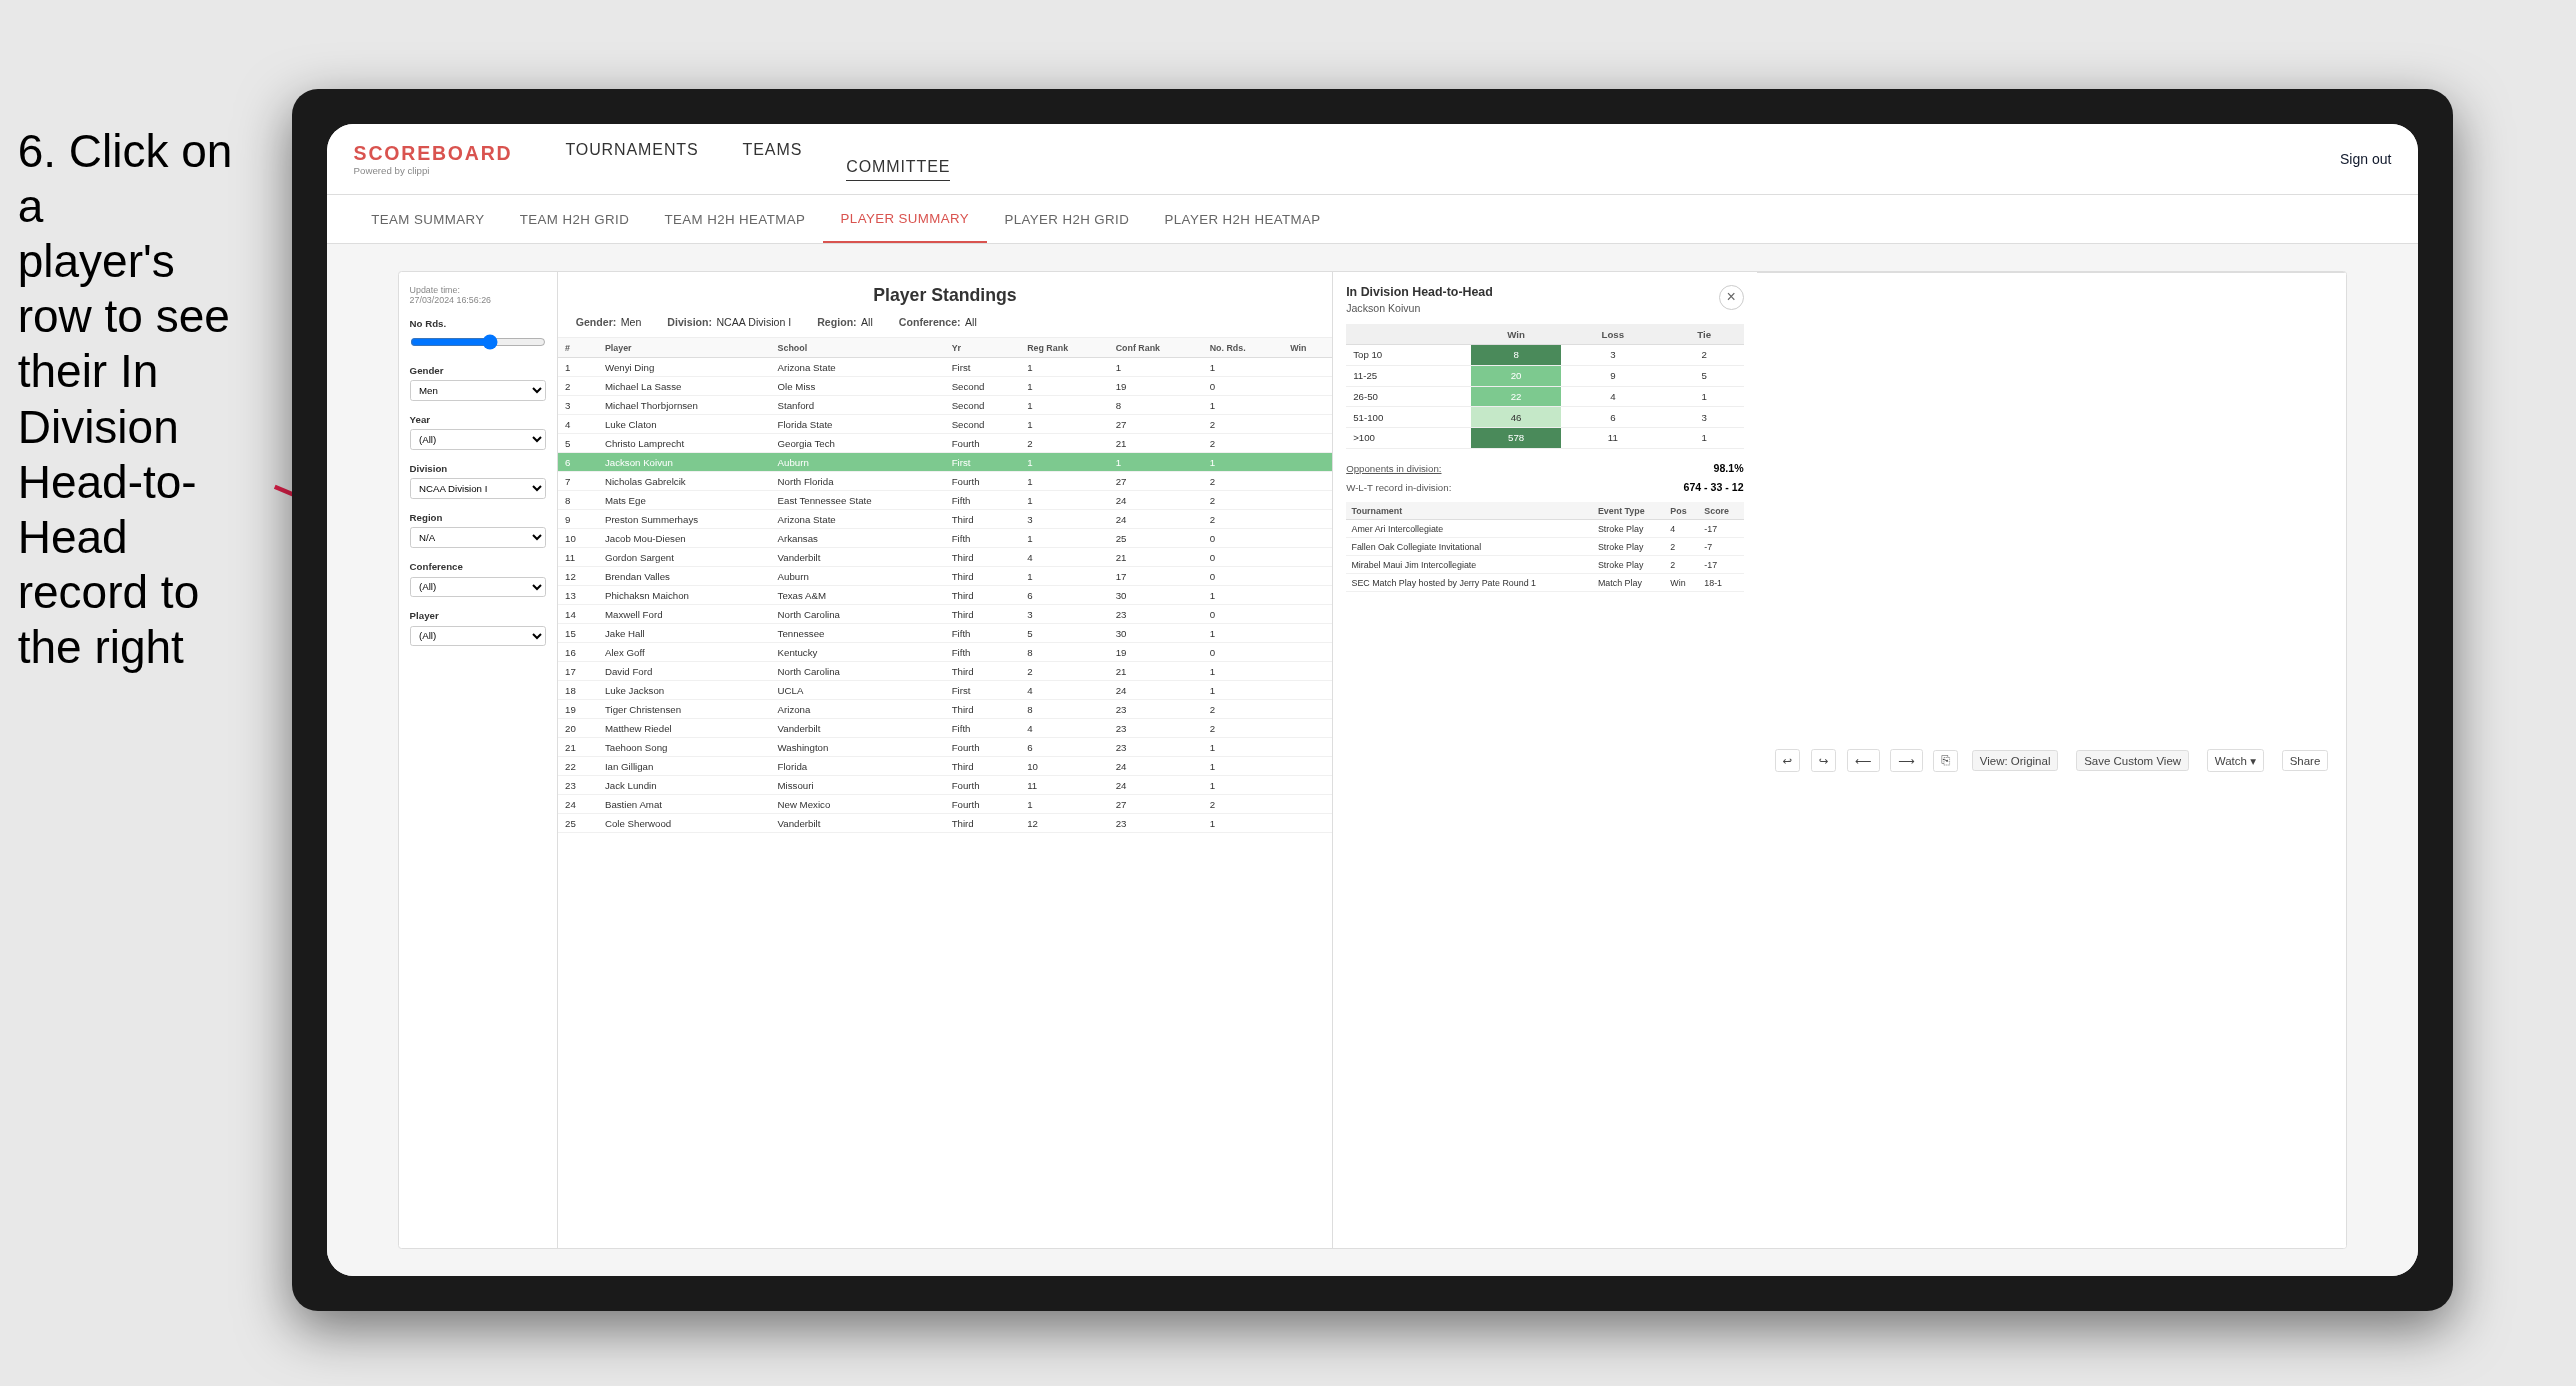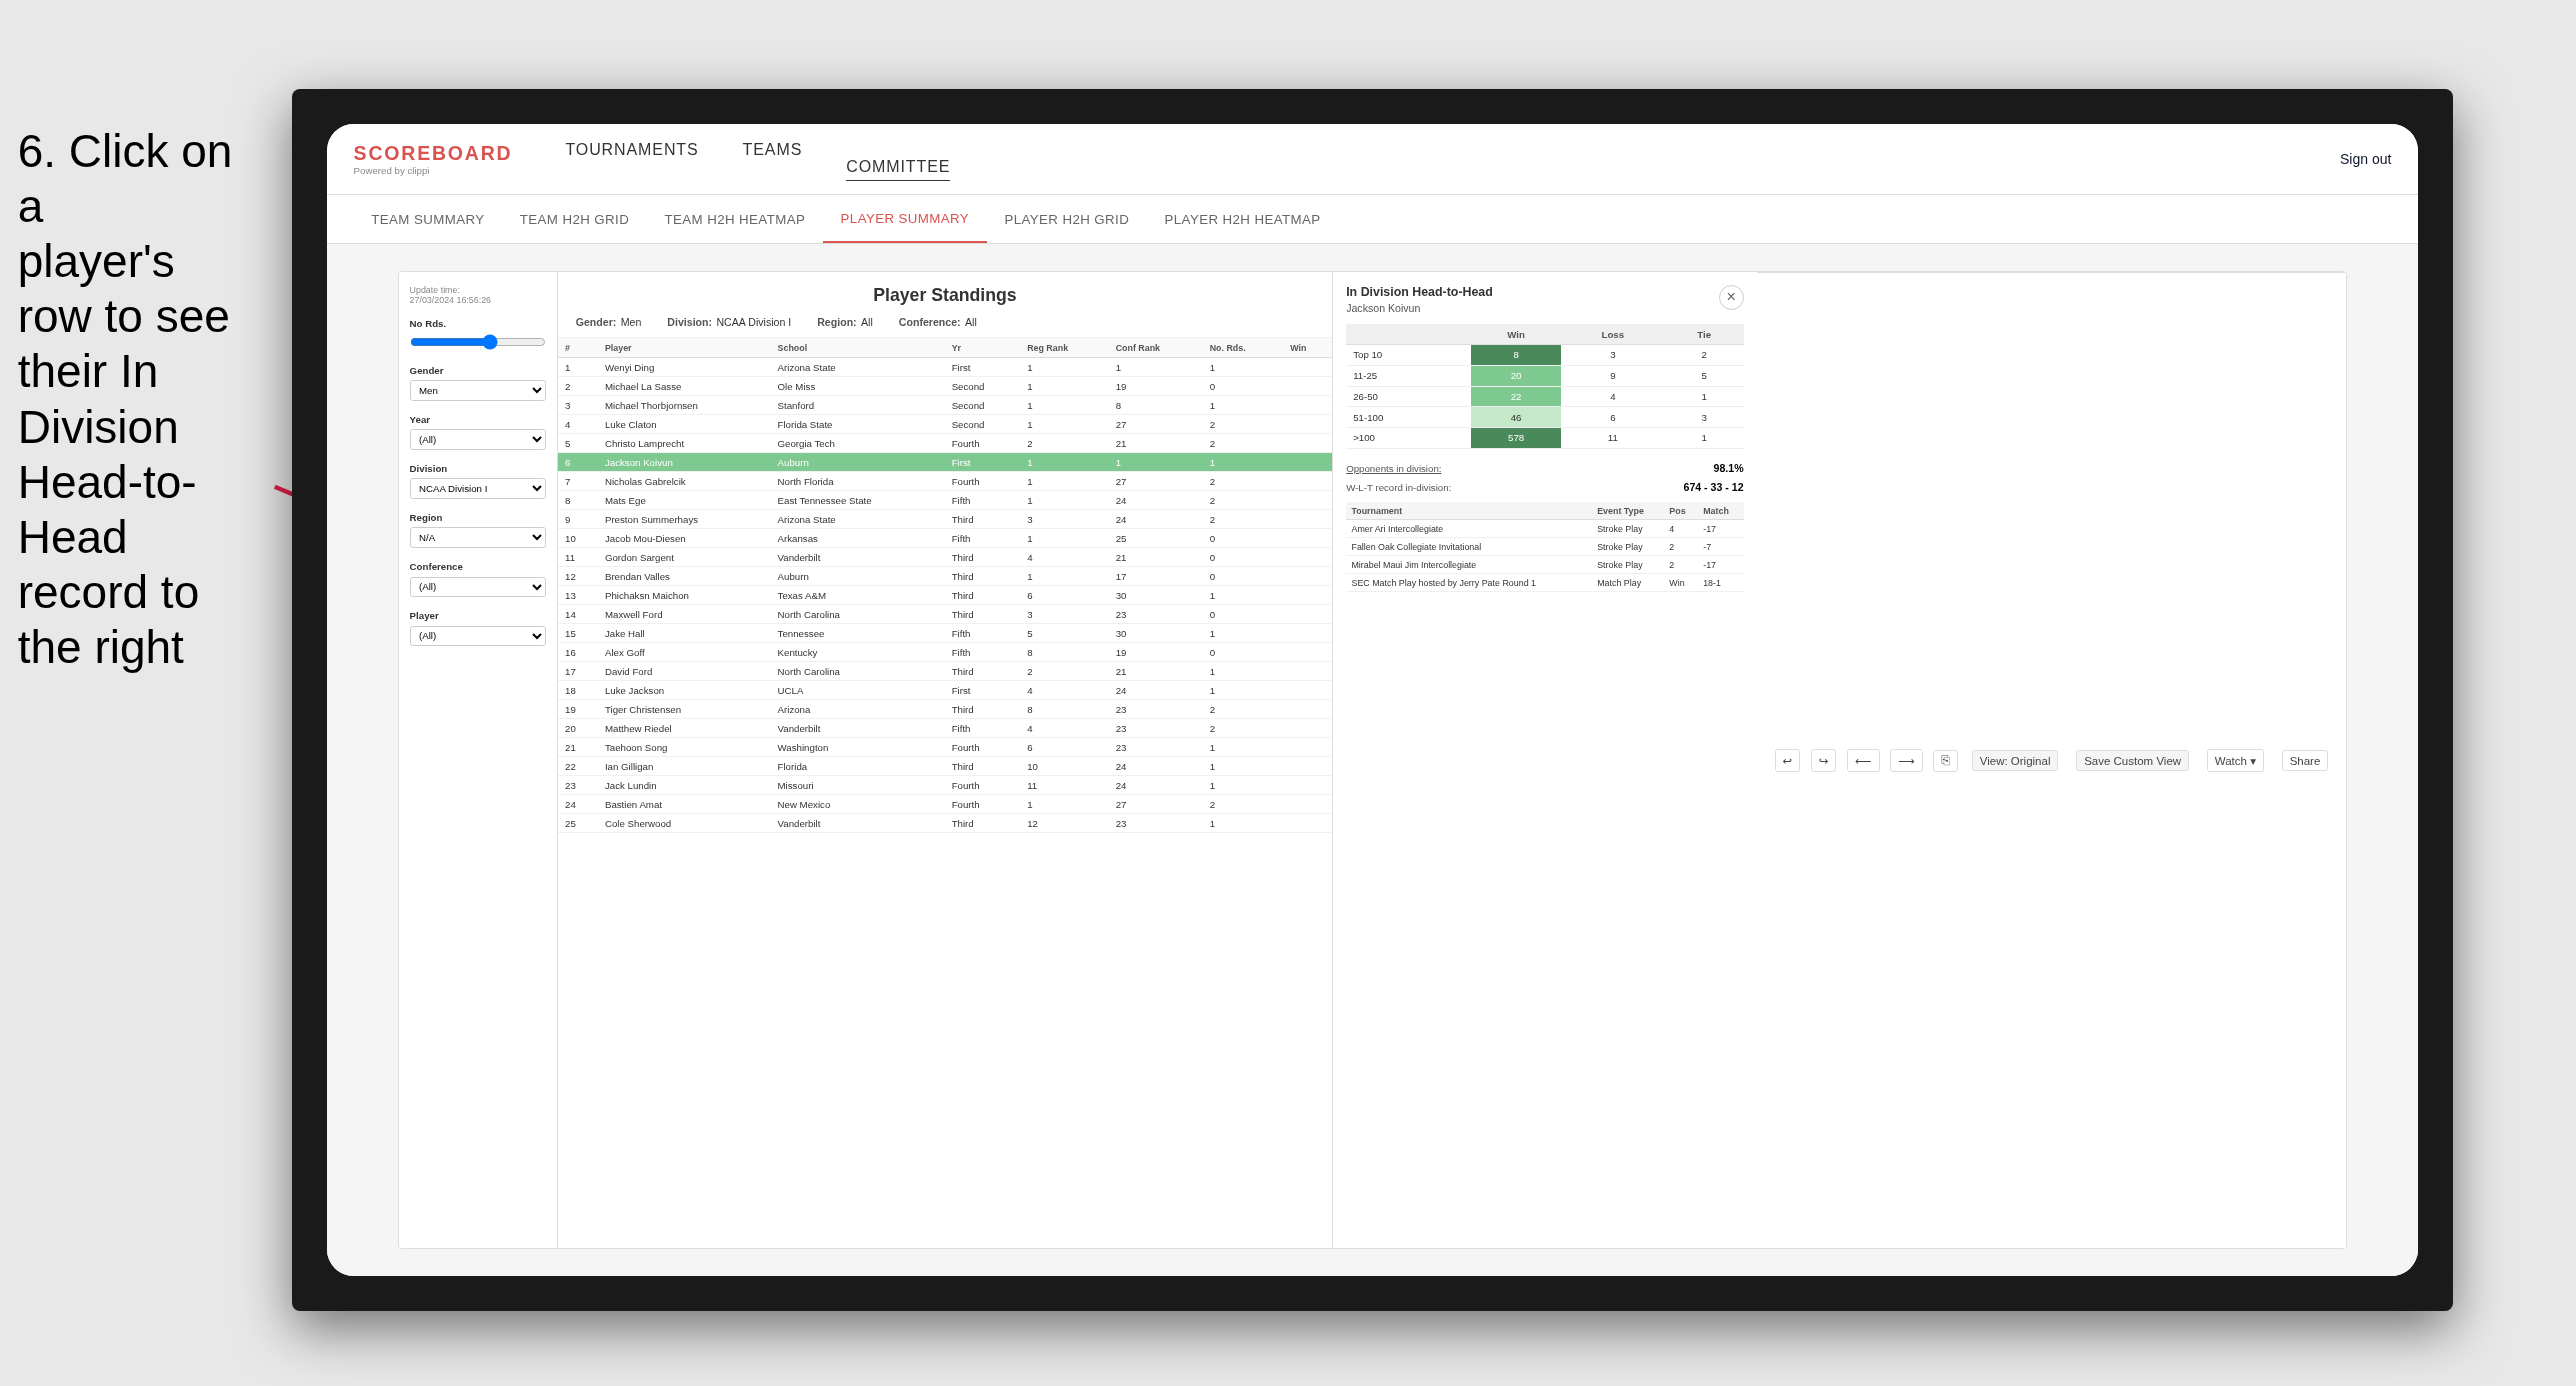--- a/index.html
+++ b/index.html
@@ -36,21 +36,21 @@
     }
 
     
     .tablet-frame {
       position: absolute;
       left: 292px;
       top: 89px;
       width: 2161px;
       height: 1222px;
       background: #1a1a1a;
-      border-radius: 8px;
+      border-radius: 26px;
       padding: 35px;
       box-shadow: 0 17.7px 53px rgba(0,0,0,0.5);
     }
 
     .tablet-screen {
       width: 100%;
       height: 100%;
       background: #fff;
       border-radius: 26.6px;
       overflow: hidden;
@@ -901,21 +901,21 @@
                 <span class="opponents-value">674 - 33 - 12</span>
               </div>
             </div>
 
             <table class="tournament-table">
               <thead>
                 <tr>
                   <th>Tournament</th>
                   <th>Event Type</th>
                   <th>Pos</th>
-                  <th>Match</th>
+                  <th>Score</th>
                 </tr>
               </thead>
               <tbody id="tournament-tbody">
               <tr>
     <td>Amer Ari Intercollegiate</td>
     <td>Stroke Play</td>
     <td>4</td>
     <td>-17</td>
   </tr>
                   <tr>

